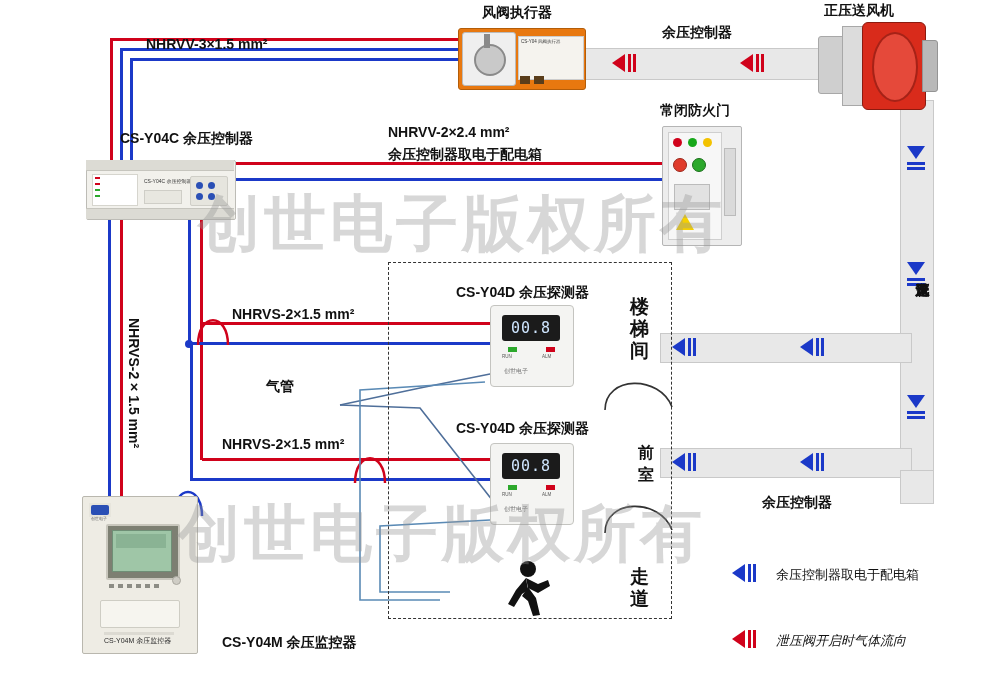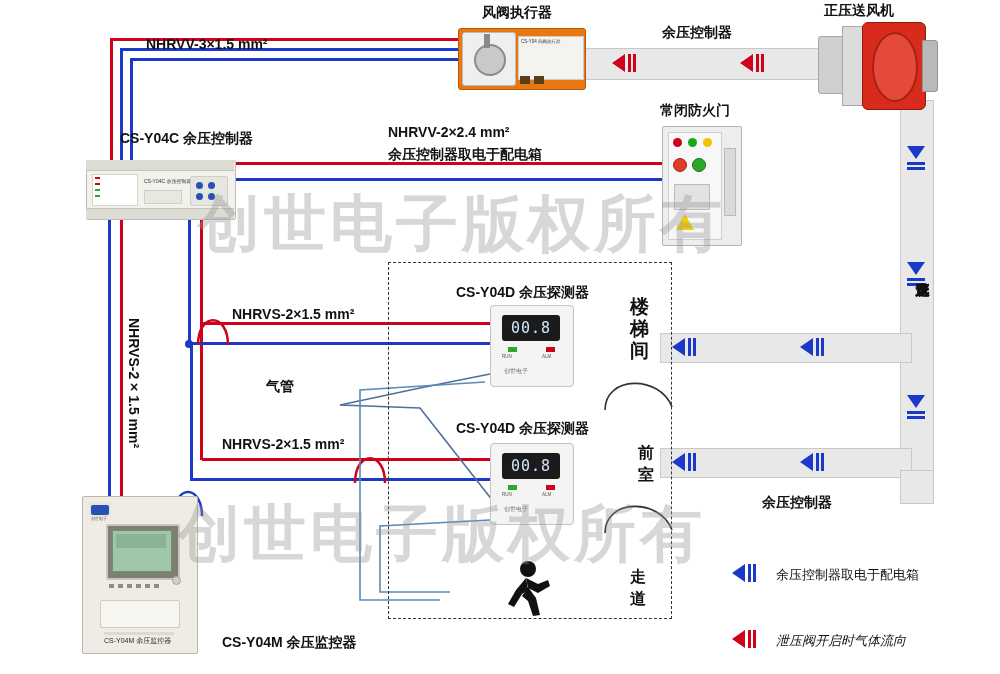--- a/index.html
+++ b/index.html
@@ -271,21 +271,21 @@
   <div class="lbl b" style="left:456px;top:284px;">CS-Y04D 余压探测器</div>
   <div class="lbl b" style="left:456px;top:420px;">CS-Y04D 余压探测器</div>
   <div class="lbl b" style="left:266px;top:378px;">气管</div>
   <div class="lbl b" style="left:222px;top:634px;">CS-Y04M 余压监控器</div>
   <div style="position:absolute;left:104px;top:636px;font-size:7px;color:#2a2a2a;">CS-Y04M 余压监控器</div>
 
   <div class="lbl b vert" style="left:914px;top:272px;">正压送风管道</div>
 
   <div class="lbl b" style="left:630px;top:296px;font-size:19px;line-height:22px;width:24px;white-space:normal;">楼梯间</div>
   <div class="lbl b" style="left:638px;top:442px;font-size:16px;line-height:22px;width:24px;white-space:normal;">前室</div>
-  <div class="lbl b" style="left:630px;top:566px;font-size:16px;line-height:22px;width:24px;white-space:normal;">走道</div>
+  <div class="lbl b" style="left:630px;top:566px;font-size:19px;line-height:22px;width:24px;white-space:normal;">走道</div>
   <div class="lbl b" style="left:762px;top:494px;">余压控制器</div>
 
   <div class="arr arrL" style="left:732px;top:564px;"></div>
   <div class="bars" style="left:748px;top:564px;">
       <i></i>
       <i></i>
     </div>
   <div class="legend-txt" style="left:776px;top:566px;">余压控制器取电于配电箱</div>
 
   <div class="arr arrLr" style="left:732px;top:630px;"></div>

